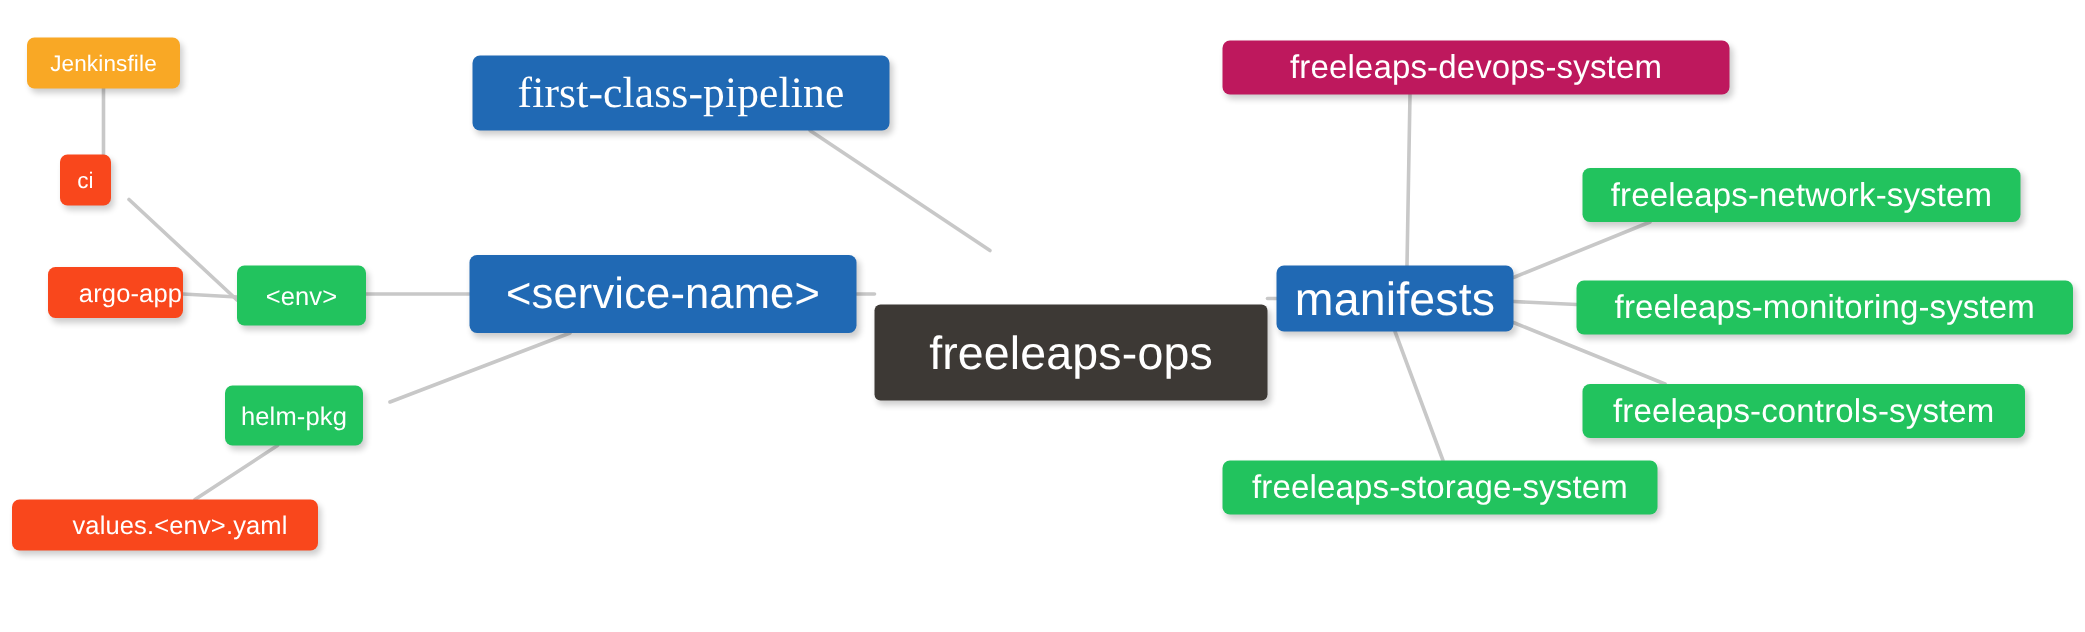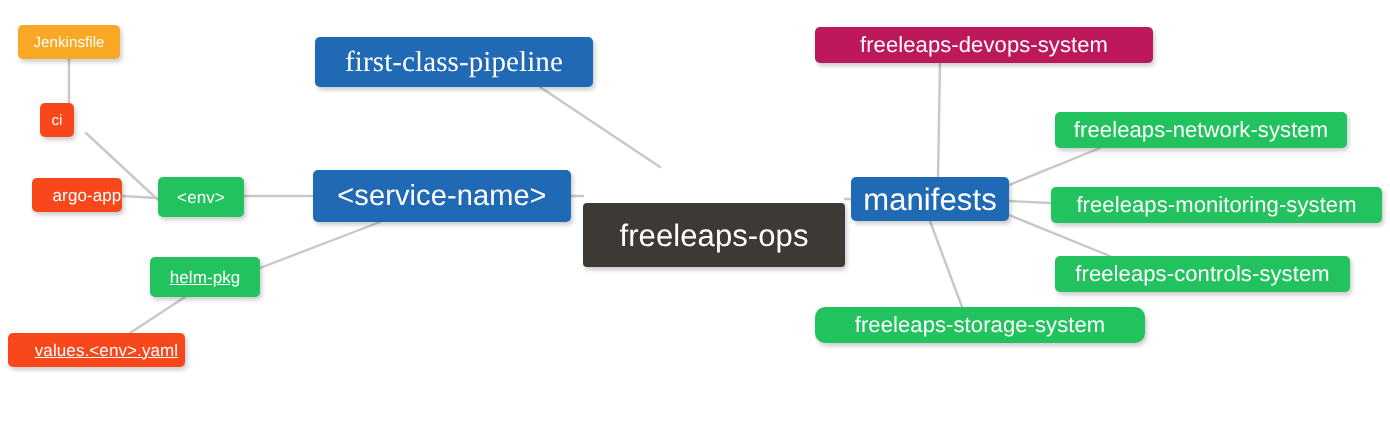--- a/index.html
+++ b/index.html
@@ -93,25 +93,25 @@
       <line x1="1009" y1="185" x2="1100" y2="148" stroke="#c8c8c8" stroke-width="2.4" stroke-linecap="round"></line>
       <line x1="1009" y1="201" x2="1051" y2="203" stroke="#c8c8c8" stroke-width="2.4" stroke-linecap="round"></line>
       <line x1="1009" y1="215" x2="1110" y2="256" stroke="#c8c8c8" stroke-width="2.4" stroke-linecap="round"></line>
       <line x1="930" y1="221" x2="962" y2="307" stroke="#c8c8c8" stroke-width="2.4" stroke-linecap="round"></line>
     </svg>
   <div id="node-layer">
       <div class="node lvl-orange" style="left: 18px; top: 25px; width: 102px; height: 34px; background: rgb(249, 168, 37);">Jenkinsfile</div>
       <div class="node lvl-red" style="left: 40px; top: 103px; width: 34px; height: 34px; background: rgb(249, 71, 28);">ci</div>
       <div class="node lvl-red-md" style="left: 32px; top: 178px; width: 90px; height: 34px; background: rgb(249, 71, 28);">argo-app</div>
       <div class="node lvl-green-md" style="left: 158px; top: 177px; width: 86px; height: 40px; background: rgb(34, 195, 94);">&lt;env&gt;</div>
-      <div class="node lvl-green-md" style="left: 150px; top: 257px; width: 110px; height: 40px; background: rgb(34, 195, 94); text-decoration: underline;">helm-pkg</div>
-      <div class="node lvl-red-md" style="left: 8px; top: 333px; width: 177px; height: 34px; background: rgb(249, 71, 28); text-decoration: underline;">values.&lt;env&gt;.yaml</div>
+      <div class="node lvl-green-md" style="left: 150px; top: 257px; width: 92px; height: 40px; background: rgb(34, 195, 94);">helm-pkg</div>
+      <div class="node lvl-red-md" style="left: 8px; top: 333px; width: 204px; height: 34px; background: rgb(249, 71, 28);">values.&lt;env&gt;.yaml</div>
       <div class="node lvl-blue" style="left: 313px; top: 170px; width: 258px; height: 52px; background: rgb(32, 105, 180);">&lt;service-name&gt;</div>
       <div class="node lvl-blue" style="left: 315px; top: 37px; width: 278px; height: 50px; background: rgb(32, 105, 180); font-family: Liberation Serif, serif;">first-class-pipeline</div>
       <div class="node lvl-root" style="left: 583px; top: 167px; width: 262px; height: 64px; background: rgb(61, 57, 53); margin-top: 36px;">freeleaps-ops</div>
       <div class="node lvl-blue-sm" style="left: 851px; top: 177px; width: 158px; height: 44px; background: rgb(32, 105, 180);">manifests</div>
       <div class="node lvl-green" style="left: 815px; top: 27px; width: 338px; height: 36px; background: #be185d;">freeleaps-devops-system</div>
       <div class="node lvl-green" style="left: 1055px; top: 112px; width: 292px; height: 36px; background: rgb(34, 195, 94);">freeleaps-network-system</div>
       <div class="node lvl-green" style="left: 1051px; top: 187px; width: 331px; height: 36px; background: rgb(34, 195, 94); text-align: right;">freeleaps-monitoring-system</div>
       <div class="node lvl-green" style="left: 1055px; top: 256px; width: 295px; height: 36px; background: rgb(34, 195, 94);">freeleaps-controls-system</div>
-      <div class="node lvl-green" style="left: 815px; top: 307px; width: 330px; height: 36px; background: rgb(34, 195, 94); border-radius: 10px;">freeleaps-storage-system</div>
+      <div class="node lvl-green" style="left: 815px; top: 307px; width: 290px; height: 36px; background: rgb(34, 195, 94);">freeleaps-storage-system</div>
     </div>
 </div>
 
 </body></html>

